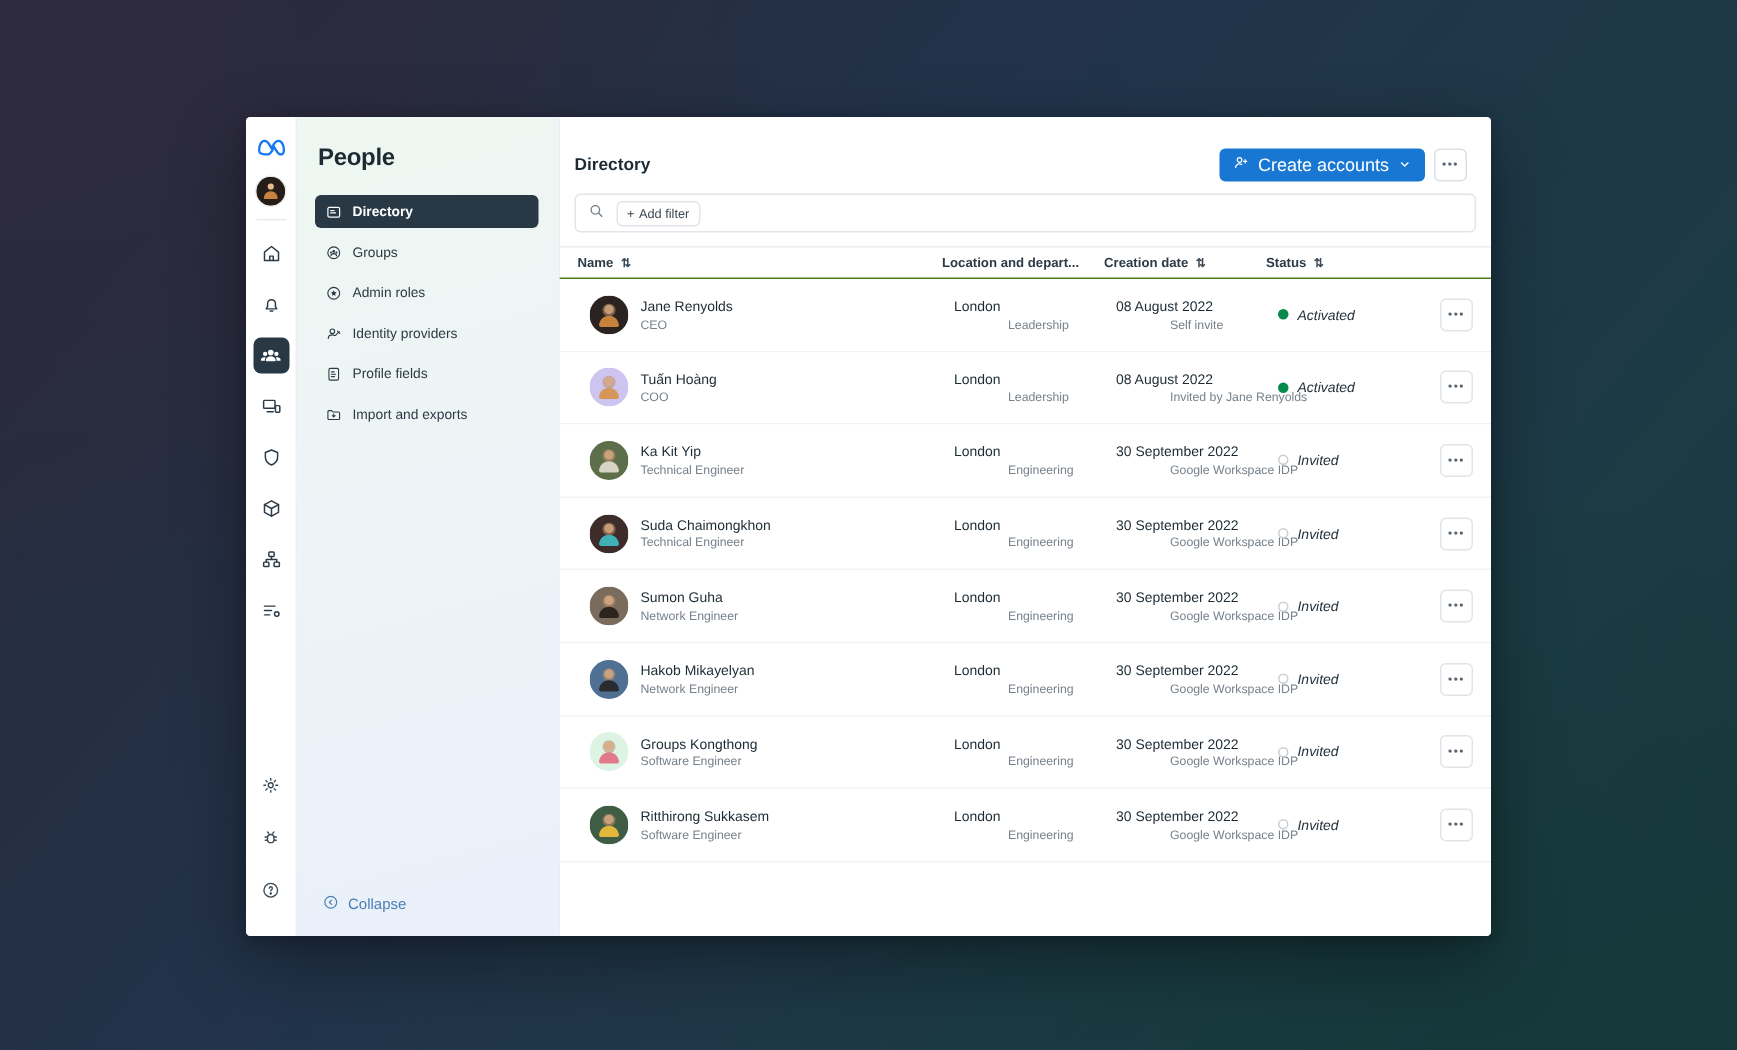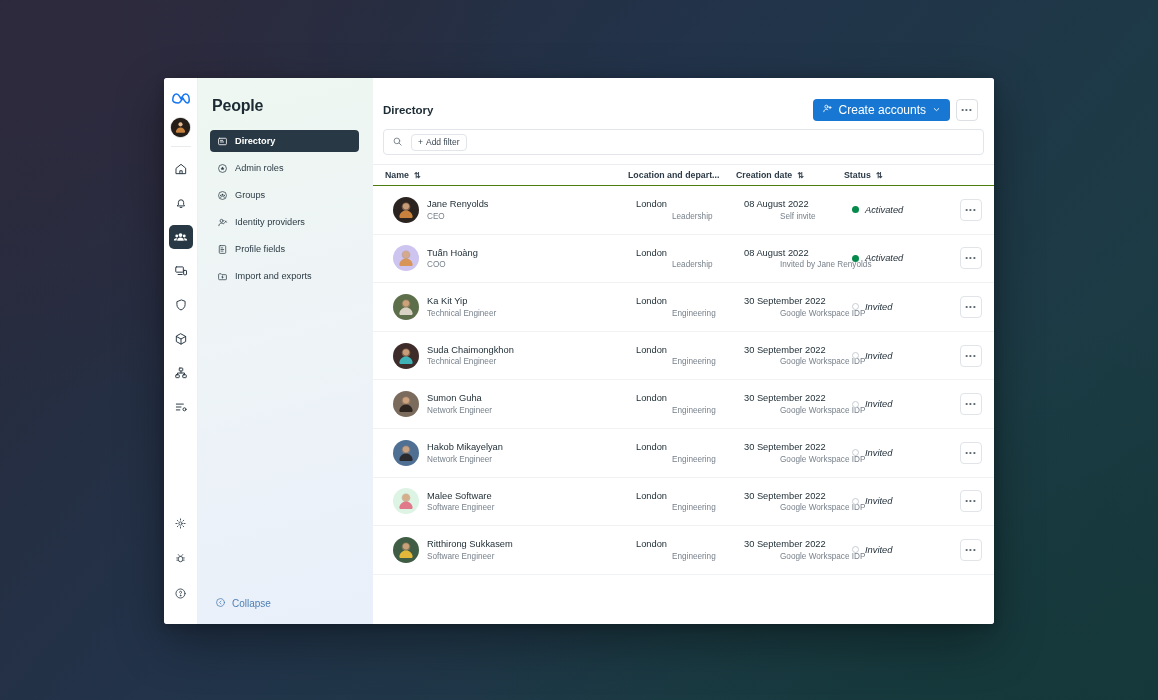--- a/index.html
+++ b/index.html
@@ -267,39 +267,39 @@
         <svg width="11" height="11" viewBox="0 0 24 24" fill="none" stroke="currentColor" stroke-width="1.8" stroke-linecap="round" stroke-linejoin="round">
           <rect x="3.5" y="5" width="17" height="14" rx="2"></rect>
             <path d="M7.5 9.5h5M7.5 13h7"></path>
         </svg>
       </span>
       <span>Directory</span>
     </div>
 
     <div class="nav-item">
       <span>
-        <svg width="11" height="11" viewBox="0 0 24 24" fill="none" stroke="currentColor" stroke-width="1.6" stroke-linejoin="round">
-          <circle cx="12" cy="12" r="8.6"></circle>
-            <path d="M12 7.6l1.3 2.7 3 .4-2.2 2.1.5 3-2.6-1.4-2.6 1.4.5-3-2.2-2.1 3-.4z" fill="currentColor" stroke="none"></path>
-        </svg>
-      </span>
-      <span>Admin roles</span>
-    </div>
-
-    <div class="nav-item">
-      <span>
         <svg width="11" height="11" viewBox="0 0 24 24" fill="none" stroke="currentColor" stroke-width="1.6">
           <circle cx="12" cy="12" r="8.6"></circle>
             <circle cx="12" cy="10" r="2" fill="currentColor" stroke="none"></circle>
           <circle cx="8" cy="11.6" r="1.5" fill="currentColor" stroke="none"></circle>
             <circle cx="16" cy="11.6" r="1.5" fill="currentColor" stroke="none"></circle>
           <path d="M8 16.2c0-2 1.8-3 4-3s4 1 4 3" stroke-linecap="round"></path>
         </svg>
       </span>
       <span>Groups</span>
+    </div>
+
+    <div class="nav-item">
+      <span>
+        <svg width="11" height="11" viewBox="0 0 24 24" fill="none" stroke="currentColor" stroke-width="1.6" stroke-linejoin="round">
+          <circle cx="12" cy="12" r="8.6"></circle>
+            <path d="M12 7.6l1.3 2.7 3 .4-2.2 2.1.5 3-2.6-1.4-2.6 1.4.5-3-2.2-2.1 3-.4z" fill="currentColor" stroke="none"></path>
+        </svg>
+      </span>
+      <span>Admin roles</span>
     </div>
 
     <div class="nav-item">
       <span>
         <svg width="11" height="11" viewBox="0 0 24 24" fill="none" stroke="currentColor" stroke-width="1.6" stroke-linecap="round" stroke-linejoin="round">
           <circle cx="10" cy="8.4" r="3.3"></circle>
             <path d="M4 19c0-3.3 2.7-5.4 6-5.4 1.3 0 2.4.3 3.4.9"></path>
           <path d="M14.5 14.5 20 9M17.5 8.2 20.8 11.6"></path>
         </svg>
       </span>
@@ -586,21 +586,21 @@
           </div>
           <div class="table-row row-grid">
             <div class="cell-name">
               <div class="avatar"><svg width="100%" height="100%" viewBox="0 0 24 24">
                   <rect width="24" height="24" fill="#ddf3e4"></rect>
                   <circle cx="12" cy="9" r="4" fill="#b98c67" opacity=".55"></circle>
                   <path d="M12 12.4c3.3 0 5.6 2.4 6.1 5.3.2 1-.4 1.7-1.2 1.7H7.1c-.8 0-1.4-.7-1.2-1.7.5-2.9 2.8-5.3 6.1-5.3z" fill="#e07a8a"></path>
                   <circle cx="12" cy="8.6" r="2.9" fill="#d9ab85" opacity=".8"></circle>
                 </svg></div>
               <div>
-                <div class="nm">Malee Software</div>
+                <div class="nm">Groups Kongthong</div>
                 <div class="sub">Software Engineer</div>
               </div>
             </div>
             <div class="cell-stack">
               <div class="l1">London</div>
               <div class="l2">Engineering</div>
             </div>
             <div class="cell-stack">
               <div class="l1">30 September 2022</div>
               <div class="l2">Google Workspace IDP</div>

